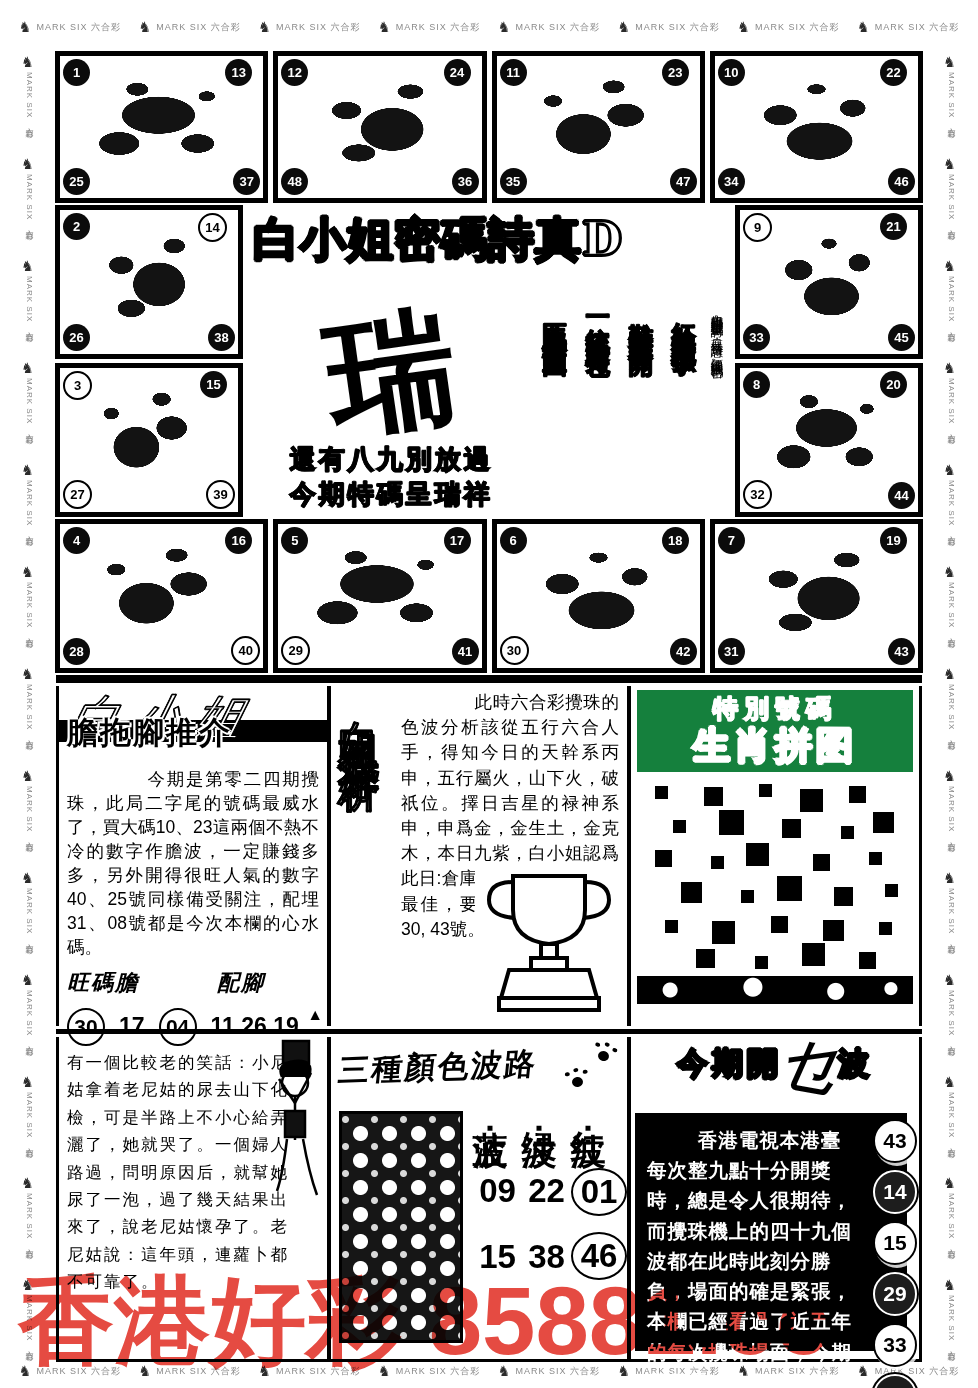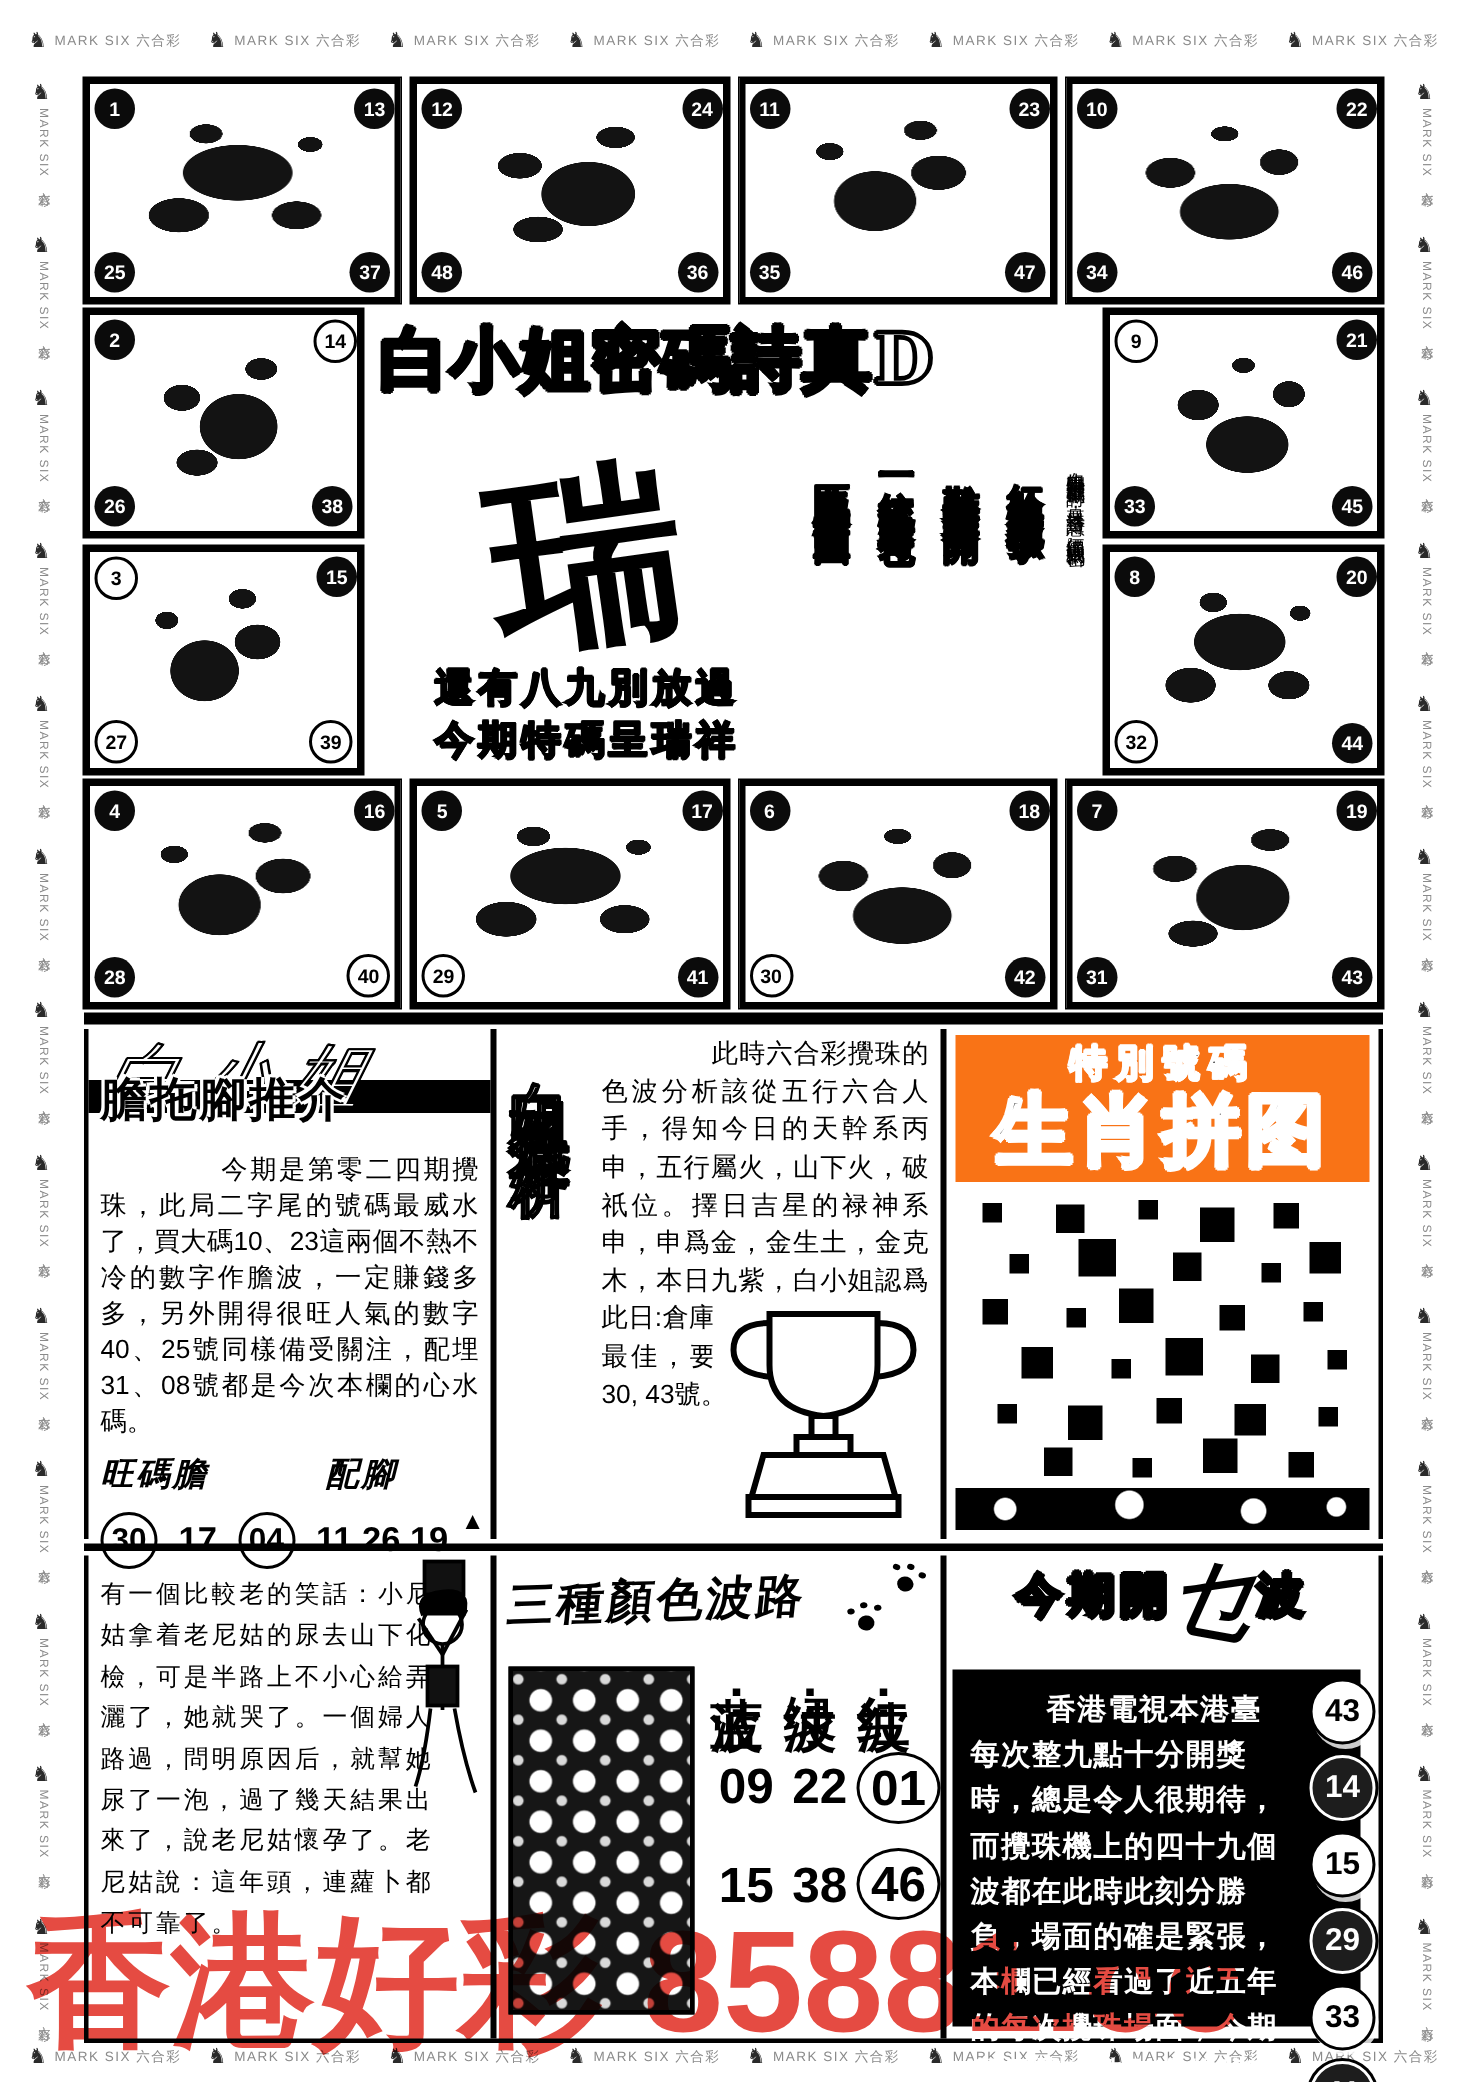--- a/index.html
+++ b/index.html
@@ -16,21 +16,21 @@
   .bs-left .btxt,.bs-right .btxt{writing-mode:vertical-rl;text-orientation:mixed;font-size:8px}
   .bicon{font-size:14px;color:#2a2a2a;font-family:"DejaVu Sans",sans-serif}
   
   .content{position:absolute;left:56px;top:52px;width:866px;display:flex;flex-direction:column;z-index:2}
   .row-pics{display:flex;gap:7px;height:150px}
   .row-pics.r3{height:152px}
   .panel{flex:1;border:4px solid #000;position:relative;background:#fff;box-shadow:0 0 0 1px #000}
   .corner{position:absolute;width:27px;height:27px;border-radius:50%;background:#0b0b0b;color:#fff;
           display:flex;align-items:center;justify-content:center;font-weight:700;font-size:13px;z-index:3}
   .corner.light{background:#fff;color:#000;border:2px solid #000;width:25px;height:25px}
-  .c-tl{top:3px;left:3px}.c-tr{top:3px;right:0}.c-bl{bottom:3px;left:3px}.c-br{bottom:3px;right:3px}
+  .c-tl{top:3px;left:3px}.c-tr{top:3px;right:11px}.c-bl{bottom:3px;left:3px}.c-br{bottom:3px;right:3px}
   .art{position:absolute;inset:12px 26px;opacity:.92}
   .a1{background:radial-gradient(ellipse 40% 26% at 48% 40%,#000 60%,transparent 61%),
       radial-gradient(ellipse 22% 16% at 22% 64%,#000 60%,transparent 61%),
       radial-gradient(ellipse 18% 13% at 74% 64%,#000 60%,transparent 61%),
       radial-gradient(ellipse 12% 9% at 34% 18%,#000 60%,transparent 61%),
       radial-gradient(ellipse 9% 7% at 80% 24%,#000 60%,transparent 61%)}
   .a2{background:radial-gradient(ellipse 34% 30% at 58% 52%,#000 60%,transparent 61%),
       radial-gradient(ellipse 16% 12% at 28% 36%,#000 60%,transparent 61%),
       radial-gradient(ellipse 14% 10% at 70% 20%,#000 60%,transparent 61%),
       radial-gradient(ellipse 18% 12% at 36% 72%,#000 60%,transparent 61%)}
@@ -84,25 +84,25 @@
   .dan-headers{display:flex;font-weight:900;font-size:22px;font-style:italic;letter-spacing:2px}
   .dan-headers .h2{margin-left:78px}
   .dan-nums{display:flex;align-items:center;font-size:23px;font-weight:700;margin-top:10px;gap:14px}
   .circled{border:2.5px solid #000;border-radius:50%;width:34px;height:34px;display:inline-flex;
            align-items:center;justify-content:center;font-size:21px}
   .tri{position:absolute;right:4px;bottom:2px;font-size:16px}
   .vtitle{position:absolute;left:4px;top:4px;writing-mode:vertical-rl;text-orientation:upright;
           font-family:"DejaVu Serif",serif;font-size:40px;font-weight:900;letter-spacing:10px;line-height:1.2}
   .wave-body{margin-left:62px;font-size:17.5px;line-height:1.44;text-align:justify;text-indent:4.2em}
   .trophy{position:absolute;right:4px;bottom:6px;width:148px;height:158px;background:#fff}
-  .puzzle-head{background:#f97316;text-align:center;padding:2px 0 6px;margin:0 2px}
+  .puzzle-head{background:#15803d;text-align:center;padding:2px 0 6px;margin:0 2px}
   .puzzle-kicker{font-family:"DejaVu Serif",serif;font-size:25px;font-weight:900;letter-spacing:6px;
                  color:#000;-webkit-text-stroke:1.4px #fff;
                  text-shadow:-1px 0 #fff,1px 0 #fff,0 -1px #fff,0 1px #fff}
-  .puzzle-title{font-family:"DejaVu Serif",serif;font-size:52px;font-weight:900;letter-spacing:4px;
+  .puzzle-title{font-family:"DejaVu Serif",serif;font-size:37px;font-weight:900;letter-spacing:4px;
                 color:#000;-webkit-text-stroke:2.4px #fff;
                 text-shadow:-2px 0 #fff,2px 0 #fff,0 -2px #fff,0 2px #fff;line-height:1.1}
   .puzzle-img{position:relative;height:200px;margin:2px;overflow:hidden;background:#fff}
   .px{position:absolute;left:18px;top:12px;width:13px;height:13px;background:#000;
       box-shadow:52px 4px 0 3px #000,104px -2px 0 #000,150px 8px 0 5px #000,196px 2px 0 2px #000,
       18px 34px 0 #000,70px 30px 0 6px #000,130px 36px 0 3px #000,186px 40px 0 #000,222px 30px 0 4px #000,
       2px 66px 0 2px #000,56px 70px 0 #000,96px 62px 0 5px #000,160px 70px 0 2px #000,214px 66px 0 #000,
       30px 100px 0 4px #000,86px 104px 0 #000,128px 96px 0 6px #000,182px 104px 0 3px #000,230px 98px 0 #000,
       10px 134px 0 #000,62px 140px 0 5px #000,118px 132px 0 2px #000,172px 138px 0 4px #000,224px 136px 0 #000,
       44px 166px 0 3px #000,100px 170px 0 #000,152px 162px 0 5px #000,206px 168px 0 2px #000}

